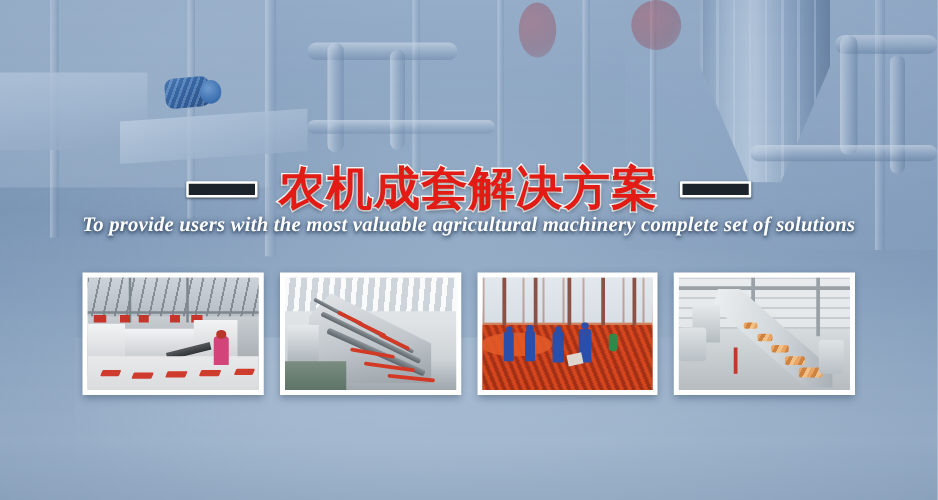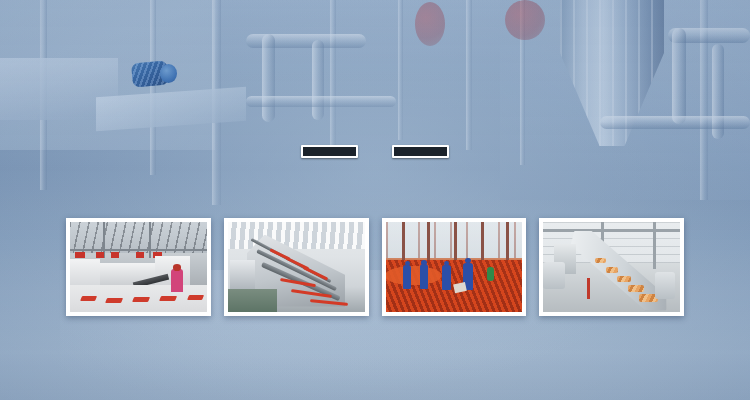--- a/index.html
+++ b/index.html
@@ -235,24 +235,26 @@
 
     <div class="bg-floor"></div>
     <div class="bg-floor2"></div>
     <div class="bg-tint"></div>
     <div class="bg-tint2"></div>
   </div>
 
   <div class="headline-row">
     <span class="dash"></span>
     <span class="headline">
+      <span class="h-red">农机成套解决方案</span>
     </span>
     <span class="dash"></span>
   </div>
 
+  <div class="subtitle">To provide users with the most valuable agricultural machinery complete set of solutions</div>
 
   <div class="thumbs">
 
     <div class="thumb">
       <div class="thumb-inner t1">
         <div class="roof"></div>
         <div class="beam" style="left:0;top:30%;width:100%;height:2px;"></div>
         <div class="beam" style="left:24%;top:0;width:2px;height:40%;"></div>
         <div class="beam" style="left:58%;top:0;width:2px;height:40%;"></div>
         <div class="redbox" style="left:4%;top:33%;width:7%;height:7%;"></div>

